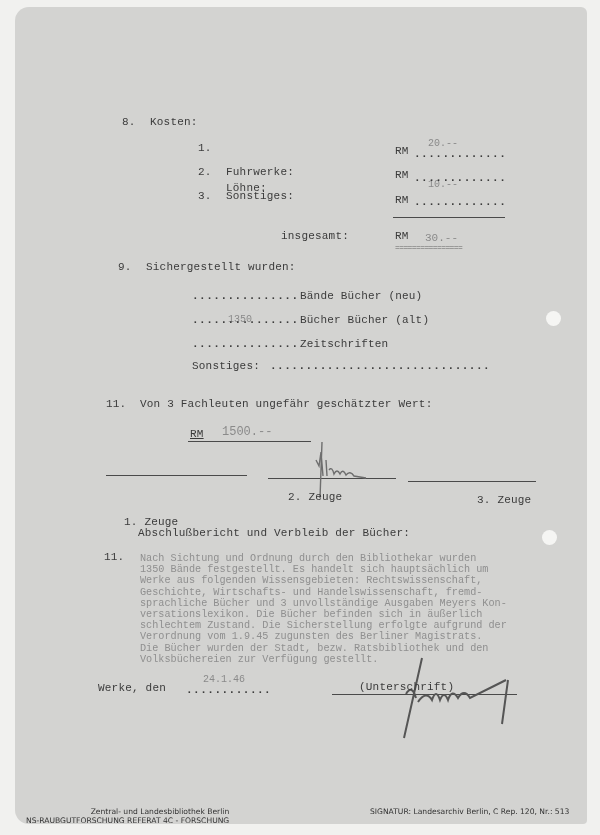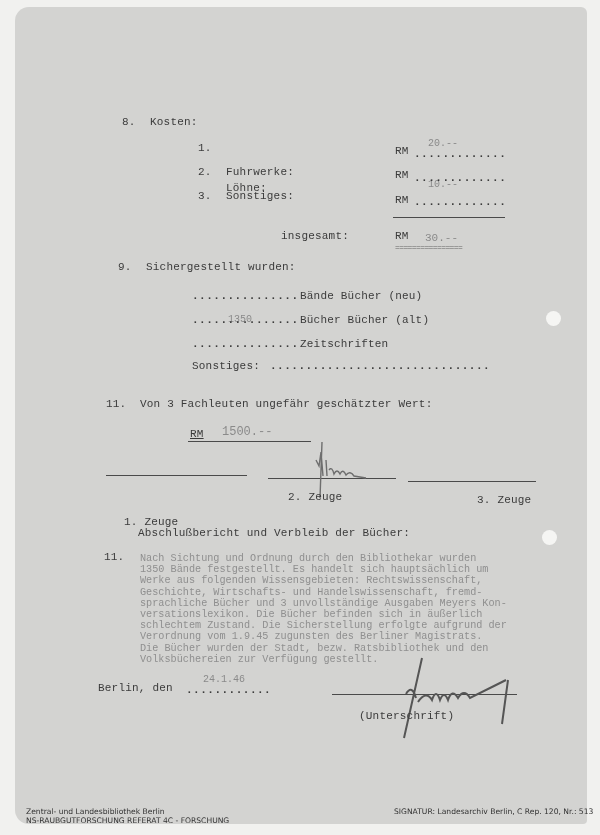--- a/index.html
+++ b/index.html
@@ -6,21 +6,21 @@
   body { width:600px; height:835px; background:#f1f1ef; position:relative; overflow:hidden;
          font-family:"Liberation Mono", "DejaVu Sans Mono", monospace; color:#3a3a3a; }
   .page { position:absolute; left:15px; top:7px; width:572px; height:817px; background:#d3d3d1;
           border-radius:14px 6px 4px 14px; }
   .t { position:absolute; font-size:11px; white-space:nowrap; letter-spacing:0.2px; color:#3b3b3b; }
   .hw { position:absolute; font-size:10px; color:#8a8a8a; white-space:nowrap; }
   .dots { letter-spacing:0.5px; font-weight:bold; }
   .line { position:absolute; background:#4a4a4a; height:1.2px; }
   .para { position:absolute; left:140px; top:553px; font-size:10.2px; line-height:11.2px; color:#8f8f8f; white-space:pre; }
   .hole { position:absolute; width:15px; height:15px; border-radius:50%; background:#f5f5f3; }
-  .footer { position:absolute; font-family:"DejaVu Sans", sans-serif; font-size:7.6px; color:#333; line-height:8.5px; }
+  .footer { position:absolute; font-family:"DejaVu Sans", sans-serif; font-size:7.6px; color:#333; line-height:8.5px;text-align:right; }
   svg.sig { position:absolute; overflow:visible; }
 </style>
 </head>
 <body>
 
 <div class="page"></div>
 <div class="hole" style="left:546px;top:311px;"></div>
 <div class="hole" style="left:542px;top:530px;"></div>
 
 <div class="t" style="left:122px;top:116px;">8.</div>
@@ -75,26 +75,26 @@
   <path d="M12 2 L10 58 M6 20 L9 26 L11 12 L13 36 M16 20 L17 36 M19 30 Q22 26 24 34 Q27 28 30 34 Q33 28 36 35 Q40 30 44 36 L56 38" fill="none" stroke="#6e6e6e" stroke-width="1.4"></path>
 </svg>
 <div class="t" style="left:124px;top:516px;">1. Zeuge</div>
 <div class="t" style="left:288px;top:491px;">2. Zeuge</div>
 <div class="t" style="left:437px;top:494px;margin-left:40px;">3. Zeuge</div>
 
 <div class="t" style="left:104px;top:551px;">11.</div>
 <div class="t" style="left:138px;top:527px;">Abschlußbericht und Verbleib der Bücher:</div>
 <div class="para"><div>Nach Sichtung und Ordnung durch den Bibliothekar wurden</div><div>1350 Bände festgestellt. Es handelt sich hauptsächlich um</div><div>Werke aus folgenden Wissensgebieten: Rechtswissenschaft,</div><div>Geschichte, Wirtschafts- und Handelswissenschaft, fremd-</div><div>sprachliche Bücher und 3 unvollständige Ausgaben Meyers Kon-</div><div>versationslexikon. Die Bücher befinden sich in äußerlich</div><div>schlechtem Zustand. Die Sicherstellung erfolgte aufgrund der</div><div>Verordnung vom 1.9.45 zugunsten des Berliner Magistrats.</div><div>Die Bücher wurden der Stadt, bezw. Ratsbibliothek und den</div><div>Volksbüchereien zur Verfügung gestellt.</div></div>
 
-<div class="t" style="left:98px;top:682px;">Berlin, den</div>
+<div class="t" style="left:98px;top:682px;">Werke, den</div>
 <div class="hw" style="left:203px;top:674px;">24.1.46</div>
 <div class="t dots" style="left:186px;top:684px;">............</div>
 <div class="line" style="left:332px;top:694px;width:185px;"></div>
 <svg class="sig" style="left:390px;top:650px;" width="140" height="100">
   <path d="M32 8 L14 88 M16 44 Q22 34 26 48 M28 52 Q36 40 42 50 Q46 38 50 50 Q54 40 58 50 Q62 38 68 48 Q74 38 80 48 L104 36 L116 30 M118 30 L112 74" fill="none" stroke="#555" stroke-width="2"></path>
 </svg>
-<div class="t" style="left:359px;top:710px;">(Unterschrift)</div>
+<div class="t" style="left:359px;top:681px;">(Unterschrift)</div>
 
 <div class="footer" style="left:26px;top:808px;">
   <div>Zentral- und Landesbibliothek Berlin</div>
   <div>NS-RAUBGUTFORSCHUNG REFERAT 4C - FORSCHUNG</div>
 </div>
-<div class="footer" style="left:370px;top:808px;margin-left:24px;">SIGNATUR: Landesarchiv Berlin, C Rep. 120, Nr.: 513</div>
+<div class="footer" style="left:370px;top:808px;">SIGNATUR: Landesarchiv Berlin, C Rep. 120, Nr.: 513</div>
 
 </body></html>

